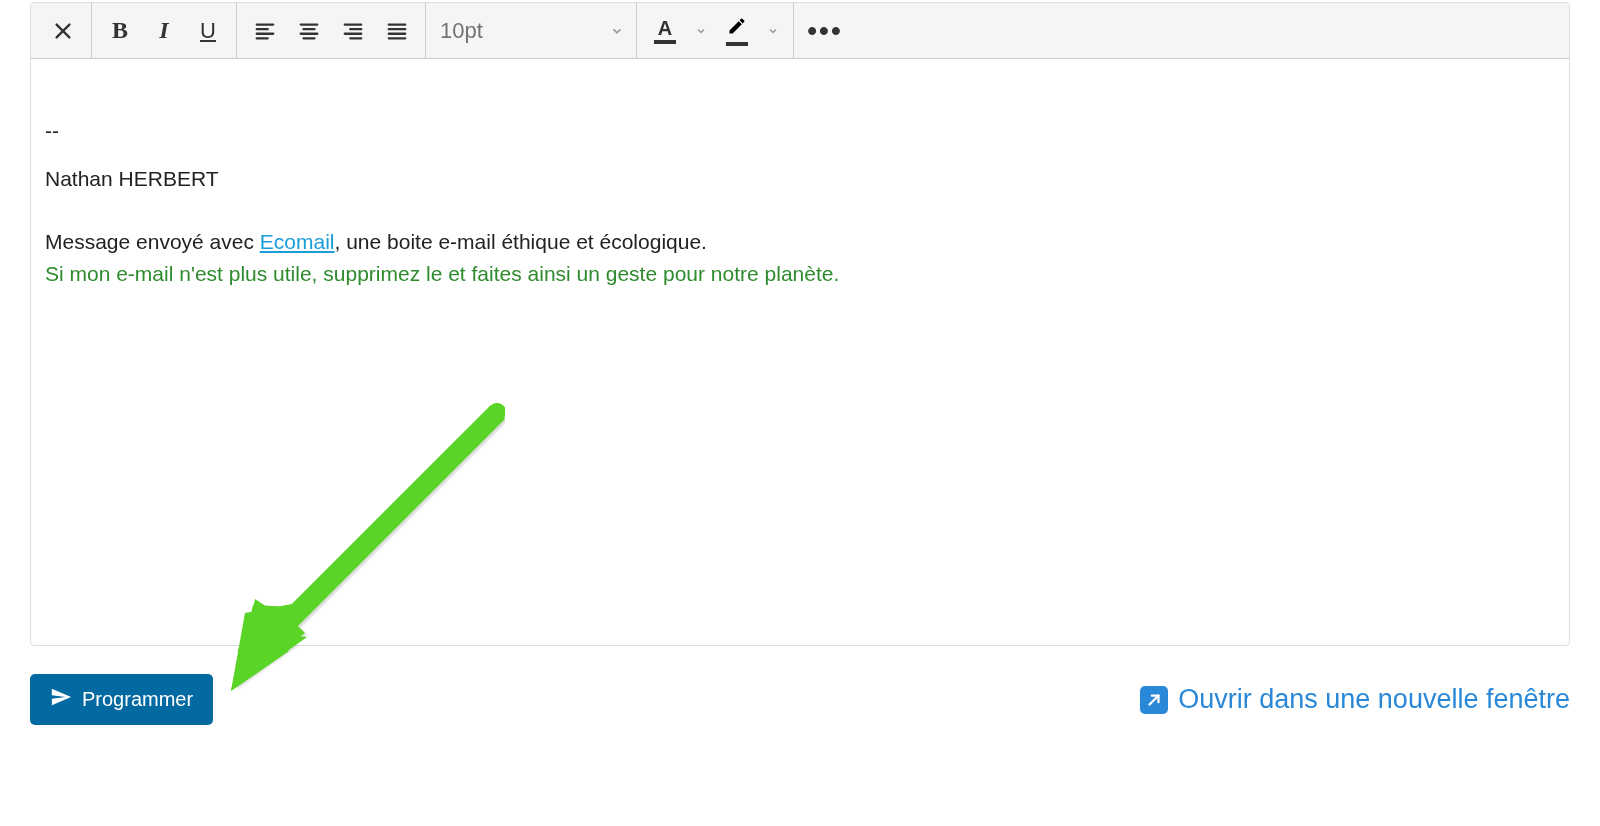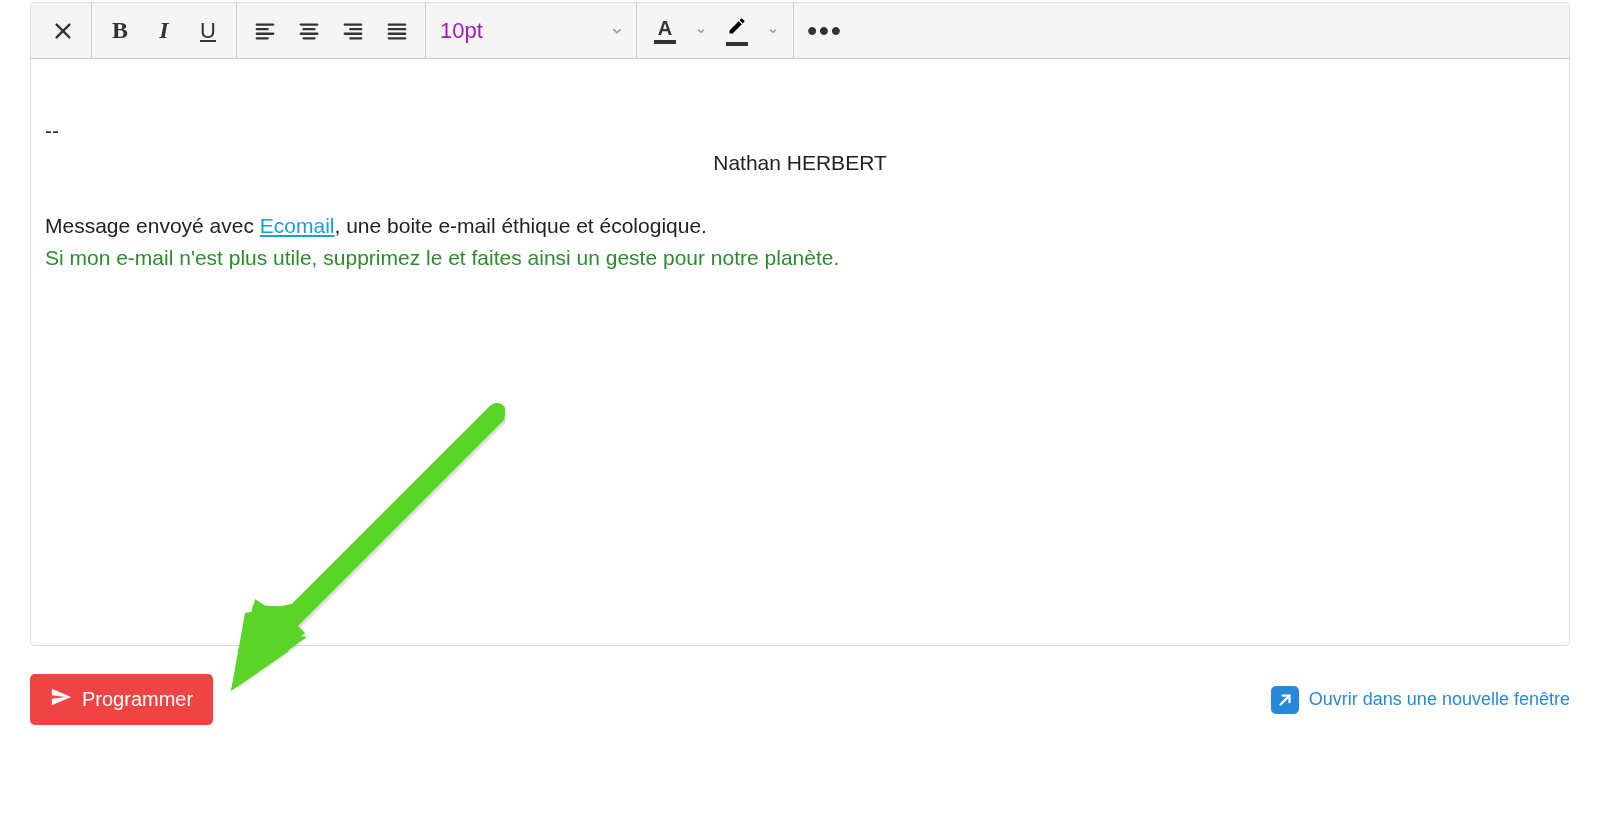--- a/index.html
+++ b/index.html
@@ -67,21 +67,21 @@
 }
 .font-select .chevron {
   color: #999;
 }
 .size-select {
   display: flex;
   align-items: center;
   padding: 0 12px 0 14px;
   height: 100%;
   cursor: pointer;
-  color: #a21caf;
+  color: #737373;
   font-size: 22px;
   min-width: 210px;
   justify-content: space-between;
 }
 .size-select .chevron {
   color: #999;
 }
 .chevron svg {
   width: 14px;
   height: 14px;
@@ -134,21 +134,21 @@
   min-height: 586px;
   padding: 20px 14px;
   font-size: 21px;
   color: #222;
   line-height: 1.5;
 }
 .signature-divider {
   margin-top: 36px;
 }
 .signature-name {
-  text-align: center;
+  margin-top: 16px;
 }
 .signature-message {
   margin-top: 32px;
 }
 .signature-message a {
   color: #1a9dd9;
   text-decoration: underline;
 }
 .signature-eco {
   color: #2e8b2e;
@@ -157,38 +157,38 @@
   position: absolute;
   pointer-events: none;
 }
 .footer-bar {
   display: flex;
   align-items: center;
   justify-content: space-between;
   padding: 28px 0 12px 0;
 }
 .schedule-btn {
-  background: #ef4444;
+  background: #0369a1;
   color: #fff;
   border: none;
   border-radius: 5px;
   padding: 12px 20px;
   font-size: 20px;
   display: flex;
   align-items: center;
   gap: 10px;
   cursor: pointer;
 }
 .schedule-btn svg {
   width: 22px;
   height: 22px;
 }
 .open-window-link {
   color: #2a88d8;
-  font-size: 18px;
+  font-size: 27px;
   display: flex;
   align-items: center;
   gap: 10px;
   cursor: pointer;
   text-decoration: none;
 }
 .open-window-link .icon-box {
   width: 28px;
   height: 28px;
   background: #2a88d8;

